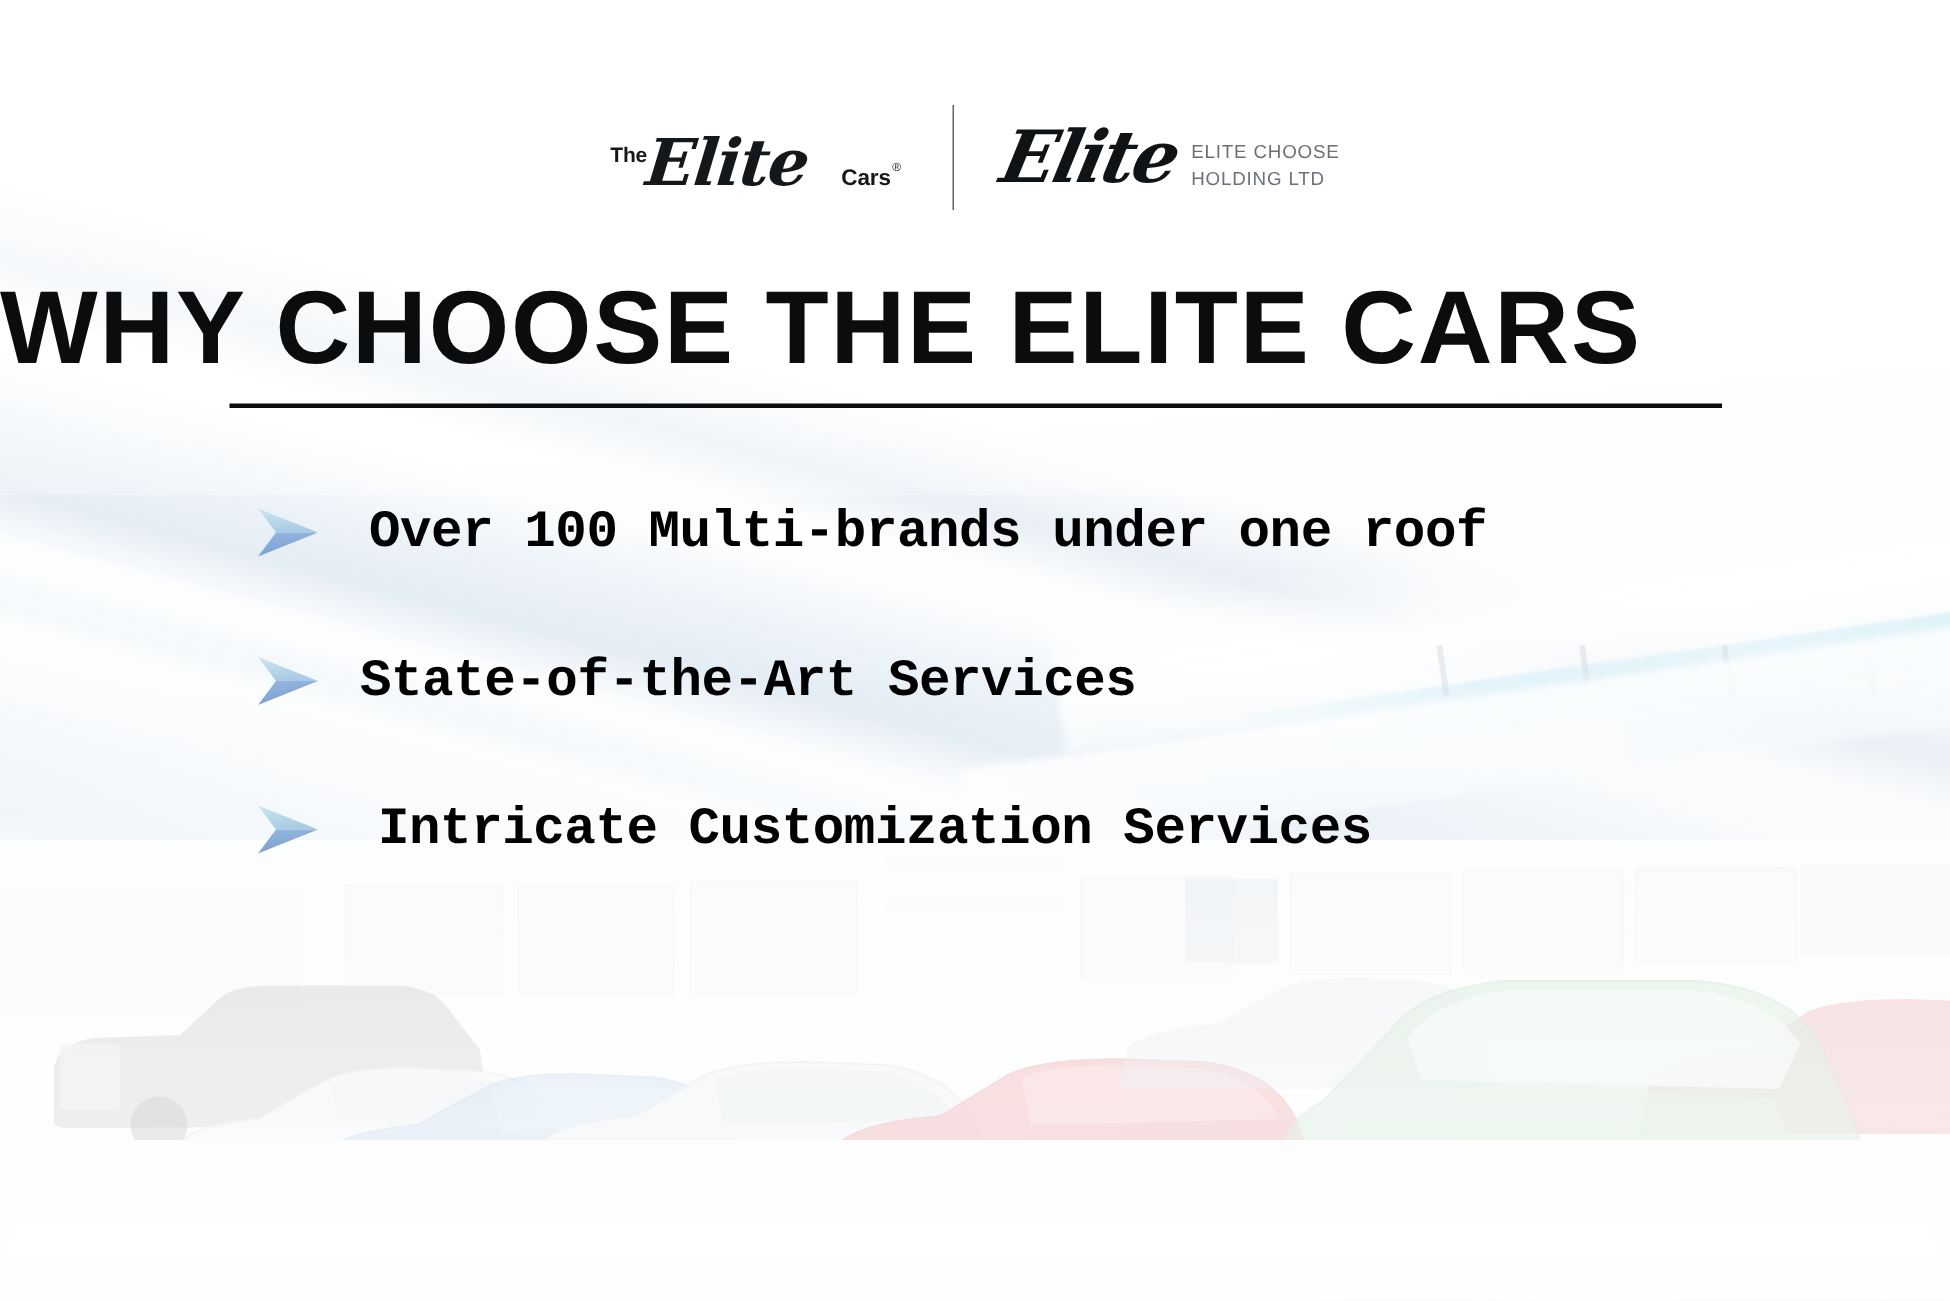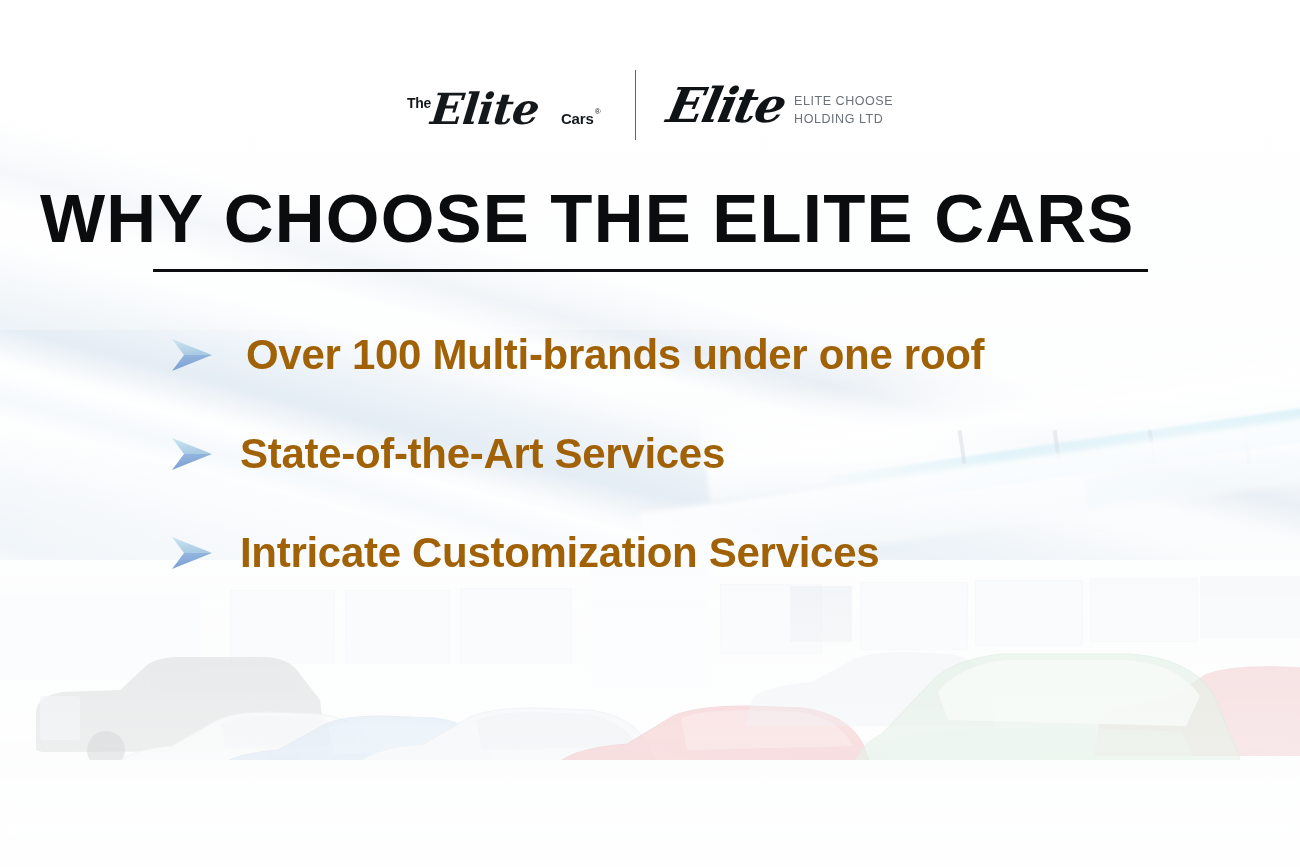--- a/index.html
+++ b/index.html
@@ -202,21 +202,20 @@
   
   .title {
     position:absolute; left:0; top:184px; width:1036px;
     text-align:center;
     font-size:69px;
     font-weight:700;
     letter-spacing:1.2px;
     color:#0a0c0e;
     line-height:1;
     white-space:nowrap;
-    padding-left:40px;
   }
   .title-rule {
     position:absolute; left:153px; top:269px;
     width:995px; height:3px; background:#0a0c0e;
   }
 
   
   .bullets {
     position:absolute; left:170px; top:324px; width:1060px;
   }
@@ -225,30 +224,31 @@
     height:62px;
     margin-bottom:37px;
   }
   .bullet:last-child { margin-bottom:0; }
   .bullet-icon {
     width:44px; height:40px; flex:0 0 44px;
     margin-right:18px;
     display:block;
   }
   .bullet-text {
-    font-size:42px;
+    font-size:35px;
     font-weight:700;
-    color:#a16207;
+    color:#000000;
     letter-spacing:-.3px;
     line-height:1;
     white-space:nowrap;
+    font-family:Liberation Mono, monospace;
   }
   .bullet-0 .bullet-text { margin-left:14px; }
   .bullet-1 .bullet-text { margin-left:8px; }
-  .bullet-2 .bullet-text { margin-left:8px;text-align:right; }
+  .bullet-2 .bullet-text { margin-left:20px;text-align:right; }
 </style>
 </head>
 <body>
 
 <div id="slide">
 
   <div class="bg-layer">
     <div class="bg-base"></div>
 
     <div class="beam beam-a"></div>

